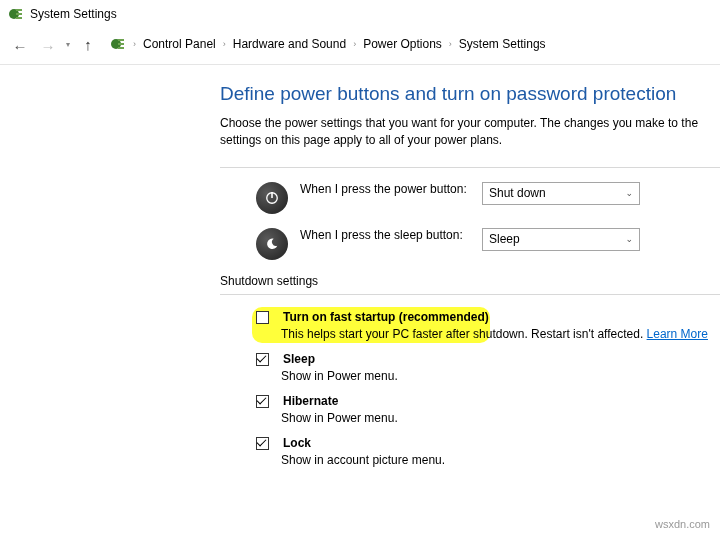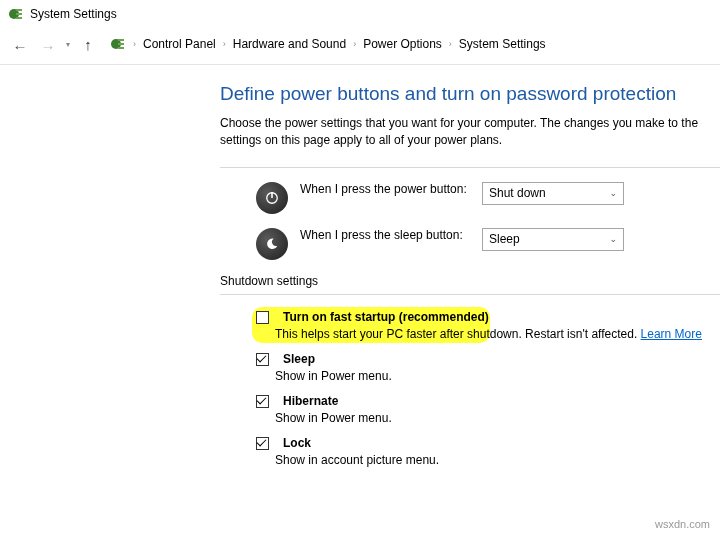--- a/index.html
+++ b/index.html
@@ -28,30 +28,30 @@
     .main-title { color: #1a4a8a; }
     .main-title { color: #205898; }
     .main-title { color: #1e5aa6; font-size: 19px; }
     .subtext { color: #000; font-size: 12px; line-height: 1.4; margin-bottom: 18px; }
     .section-label { font-size: 12px; color: #000; margin-bottom: 6px; }
     .hr { border-bottom: 1px solid #d8d8d8; margin: 2px 0 14px 0; }
     .button-row { display: flex; gap: 12px; margin-bottom: 14px; padding-left: 36px; }
     .power-icon { width: 32px; height: 32px; border-radius: 50%; background: radial-gradient(circle at 35% 35%, #5a5a5a, #1e1e1e); display: flex; align-items: center; justify-content: center; color: #fff; }
     .moon-wrap { width: 32px; height: 32px; border-radius: 50%; background: radial-gradient(circle at 35% 35%, #5a5a5a, #1e1e1e); display: flex; align-items: center; justify-content: center; color: #fff; }
     .row-label { font-size: 12px; color: #000; width: 170px; }
-    .select { width: 142px; height: 23px; border: 1px solid #a5a5a5; background: #fff; display: flex; align-items: center; justify-content: space-between; padding: 0 6px; font-size: 12px; }
+    .select { width: 158px; height: 23px; border: 1px solid #a5a5a5; background: #fff; display: flex; align-items: center; justify-content: space-between; padding: 0 6px; font-size: 12px; }
     .select-chev { color: #555; font-size: 9px; }
     .shutdown-settings { margin-top: 8px; }
     .opt { margin-left: 36px; margin-bottom: 8px; line-height: 1.4; }
     .opt-first { position: relative; }
     .highlight { position: absolute; left: -4px; top: -2px; right: 230px; height: 36px; background: #ffff3a; z-index: -1; border-radius: 10px; }
     .chk { width: 13px; height: 13px; border: 1px solid #333; display: inline-block; vertical-align: middle; margin-right: 6px; position: relative; background: #fff; }
     .chk.checked::after { content: ""; position: absolute; left: 2px; top: -1px; width: 4px; height: 8px; border: solid #000; border-width: 0 1.5px 1.5px 0; transform: rotate(45deg); }
     .opt-title { font-weight: 700; font-size: 12px; display: inline; vertical-align: middle; margin-left: 8px; }
-    .opt-desc { font-size: 12px; color: #000; margin-left: 19px; }
+    .opt-desc { font-size: 12px; color: #000; margin-left: 25px; }
     .learn { color: #0066cc; text-decoration: underline; cursor: pointer; }
     .watermark { position: absolute; right: 10px; bottom: 8px; font-size: 11px; color: #999; }
     .powericon-svg { width: 14px; height: 14px; }
     .moonicon-svg { width: 14px; height: 14px; }
     .cp-icon { width: 16px; height: 16px; }
   </style>
 </head>
 <body>
 
 <div class="titlebar">

